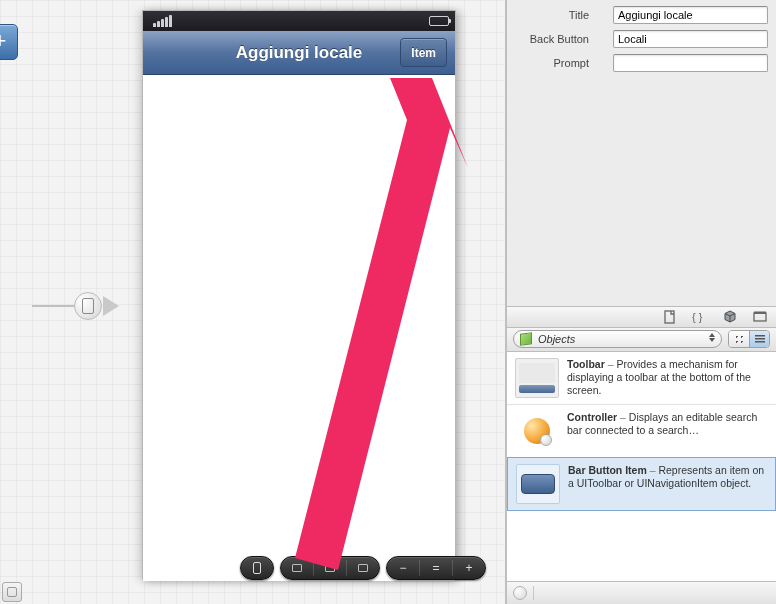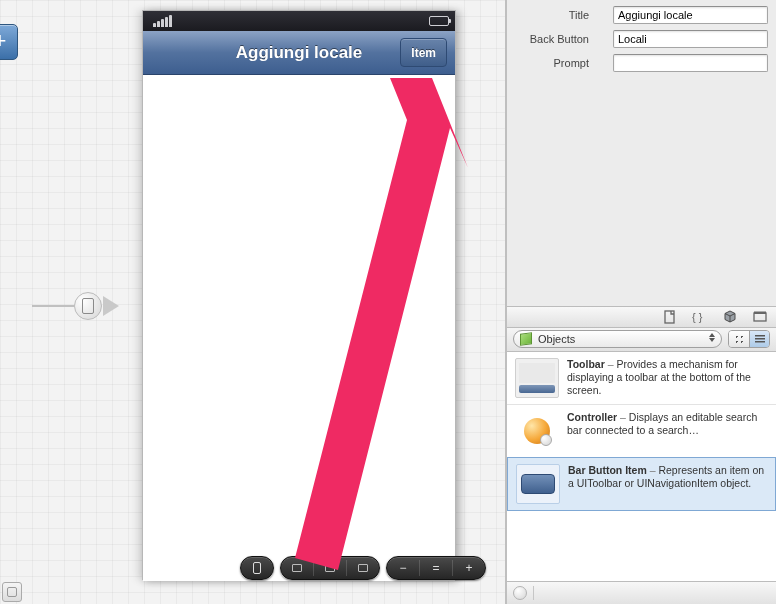--- a/index.html
+++ b/index.html
@@ -193,21 +193,21 @@
   .tab-icon {
     width: 20px; height: 16px;
     display:flex; align-items:center; justify-content:center;
     color:#585858;
   }
 
   .lib-toolbar {
     height: 24px;
     border-bottom:1px solid #bcbcbc;
     background: linear-gradient(#f5f5f5,#e2e2e2);
-    display:flex; align-items:center; padding: 0 6px; gap:6px;
+    display:flex; align-items:center; padding: 0 6px; gap:6px;font-style:italic;
   }
   .lib-selector {
     flex:1; height:18px;
     border:1px solid #a0a0a0; border-radius:9px;
     background: linear-gradient(#ffffff,#eaeaea);
     display:flex; align-items:center;
     padding: 0 18px 0 6px;
     position:relative;
     cursor:pointer;
   }

